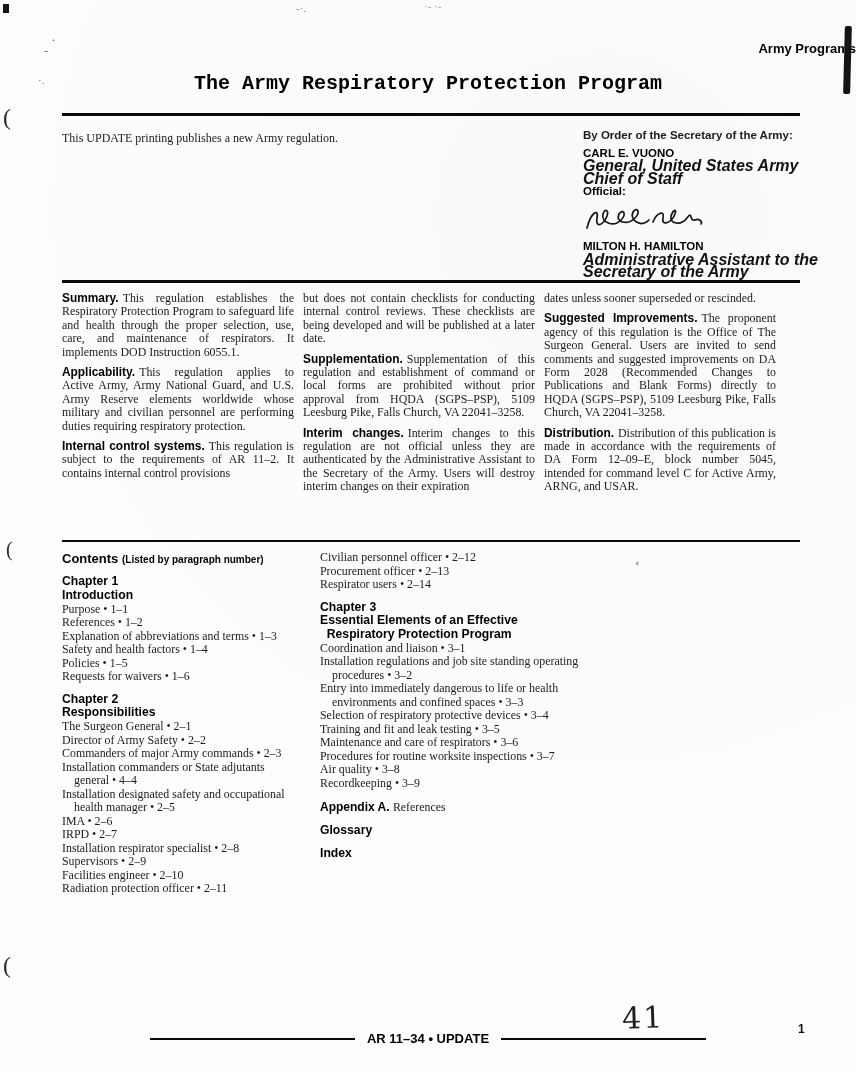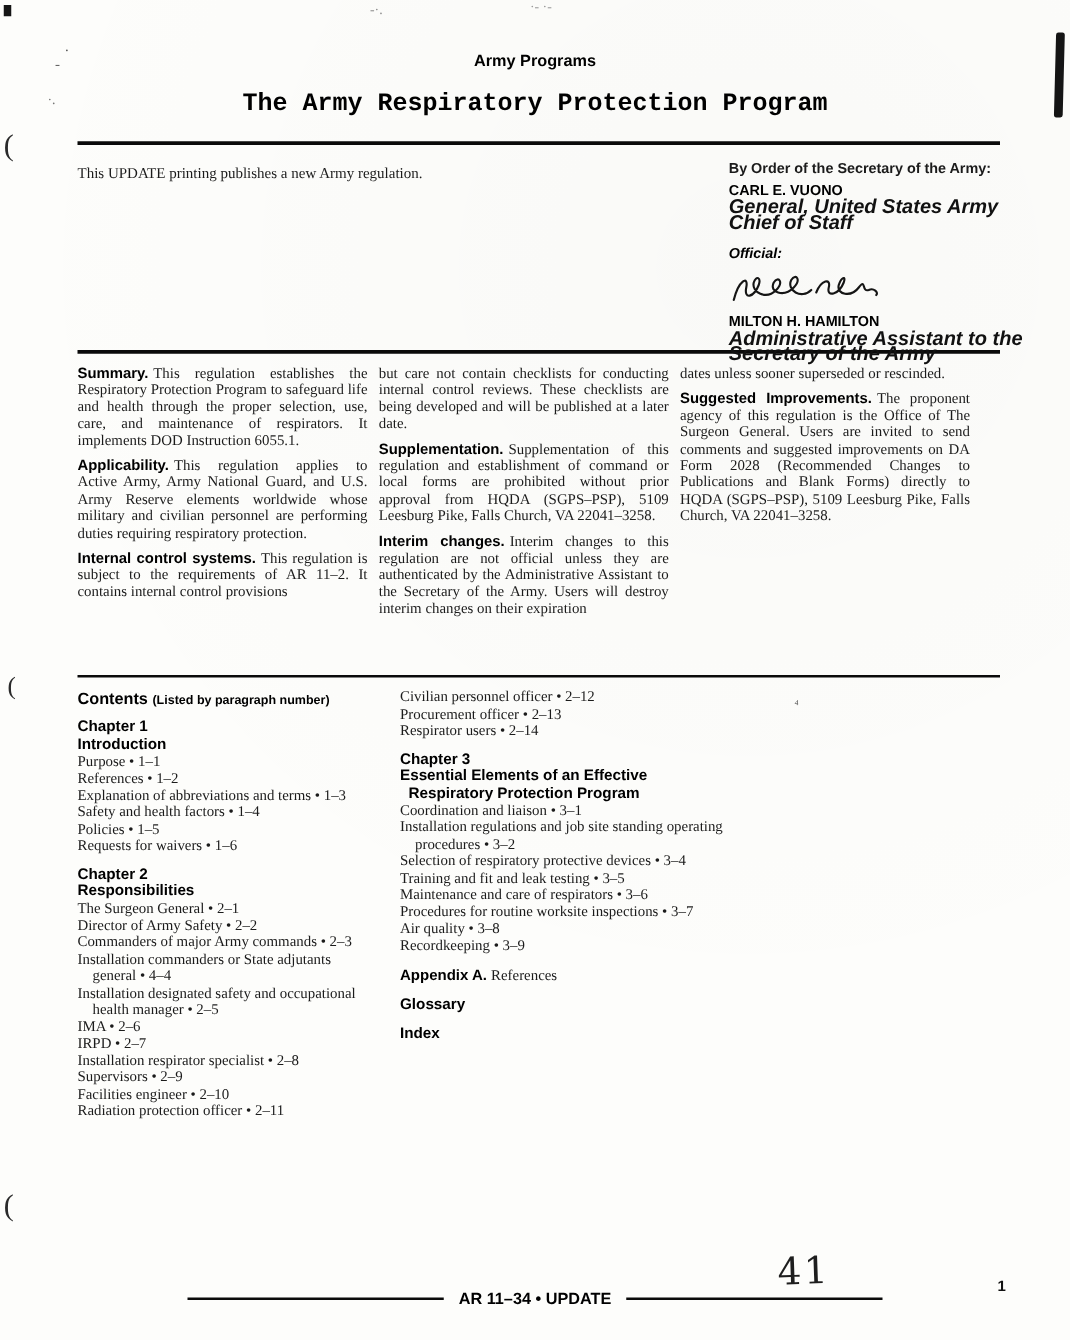--- a/index.html
+++ b/index.html
@@ -19,35 +19,35 @@
       radial-gradient(circle at 70% 20%, rgba(0,0,0,0.015), transparent 60%),
       #fdfdfb;
   }
 
   
   .masthead { display: flex; justify-content: space-between; margin: 0 56px 0 62px; }
   .mast-left { font-family: "Liberation Sans", sans-serif; font-weight: bold; font-size: 13px; line-height: 16px; color: #000; }
   .mast-right { width: 250px; font-family: "Liberation Sans", sans-serif; font-weight: bold; color: #000; }
   .reg-title { font-size: 17px; line-height: 19px; }
   .effective { font-size: 13px; margin-top: 31px; }
-  .series { text-align: center; font-family: "Liberation Sans", sans-serif; font-weight: bold; font-size: 13px; margin-top: 15px; color: #000; }
+  .series { text-align: right; font-family: "Liberation Sans", sans-serif; font-weight: bold; font-size: 13px; margin-top: 15px; color: #000; }
   .doc-title { text-align: center; font-family: Liberation Mono, monospace; font-weight: bold; font-size: 20px; margin: 16px 0 0 0; color: #000; }
 
   .rule3 { border: 0; border-top: 3px solid #0a0a0a; margin: 18px 56px 0 62px; }
   .rule3.tight { margin-top: 4px; }
   .rule2 { border: 0; border-top: 2px solid #0a0a0a; margin: 10px 56px 0 62px; }
 
   
   .order-section { position: relative; height: 152px; margin: 8px 56px 0 62px; }
   .order-note { position: absolute; left: 0; top: 7px; width: 290px; font-size: 12px; line-height: 14.5px; }
   .order-right { position: absolute; left: 521px; top: 5px; width: 244px; font-size: 12px; line-height: 13.5px; }
   .by-order { font-family: "Liberation Sans", sans-serif; font-weight: bold; font-size: 11.5px; margin-bottom: 4px; }
   .b-sans { font-family: "Liberation Sans", sans-serif; font-weight: bold; font-size: 11.5px; color: #000; }
   .ital { font-family: "Liberation Sans", sans-serif; font-style: italic; font-weight: bold; font-size: 16px; line-height: 12.5px; color: #111; }
-  .official { margin-top: 12px; font-style: italic; }
+  .official { margin-top: 0; }
   .sig { margin: 4px 0 2px 0; }
 
   
   .body-cols { display: flex; gap: 9px; margin: 9px 32px 0 62px; height: 238px; overflow: hidden; }
   .bcol { width: 232px; font-size: 11.9px; line-height: 13.4px; text-align: justify; hyphens: auto; }
   .bcol p { margin: 0 0 7px 0; }
   b.runin { font-family: "Liberation Sans", sans-serif; font-size: 11.9px; color: #000; }
   b.runin:not(:empty) { margin-right: 4px; }
 
   
@@ -127,27 +127,28 @@
 
   <hr class="rule3 tight">
 
   <section class="body-cols">
     <div class="bcol">
       <p><b class="runin">Summary.</b><span>This regulation establishes the Respiratory Protection Program to safeguard life and health through the proper selection, use, care, and maintenance of respirators. It implements DOD Instruction 6055.1.</span></p>
       <p><b class="runin">Applicability.</b><span>This regulation applies to Active Army, Army National Guard, and U.S. Army Reserve elements worldwide whose military and civilian personnel are performing duties requiring respiratory protection.</span></p>
       <p><b class="runin">Internal control systems.</b><span>This regulation is subject to the requirements of AR 11–2. It contains internal control provisions</span></p>
     </div>
     <div class="bcol">
-      <p><b class="runin"></b><span>but care not contain checklists for conducting internal control reviews. These checklists are being developed and will be published at a later date.</span></p>
+      <p><b class="runin"></b><span>but does not contain checklists for conducting internal control reviews. These checklists are being developed and will be published at a later date.</span></p>
       <p><b class="runin">Supplementation.</b><span>Supplementation of this regulation and establishment of command or local forms are prohibited without prior approval from HQDA (SGPS–PSP), 5109 Leesburg Pike, Falls Church, VA 22041–3258.</span></p>
       <p><b class="runin">Interim changes.</b><span>Interim changes to this regulation are not official unless they are authenticated by the Administrative Assistant to the Secretary of the Army. Users will destroy interim changes on their expiration</span></p>
     </div>
     <div class="bcol">
       <p><b class="runin"></b><span>dates unless sooner superseded or rescinded.</span></p>
       <p><b class="runin">Suggested Improvements.</b><span>The proponent agency of this regulation is the Office of The Surgeon General. Users are invited to send comments and suggested improvements on DA Form 2028 (Recommended Changes to Publications and Blank Forms) directly to HQDA (SGPS–PSP), 5109 Leesburg Pike, Falls Church, VA 22041–3258.</span></p>
+      <p><b class="runin">Distribution.</b><span>Distribution of this publication is made in accordance with the requirements of DA Form 12–09–E, block number 5045, intended for command level C for Active Army, ARNG, and USAR.</span></p>
     </div>
   </section>
 
   <hr class="rule2">
 
   <section class="contents-section">
     <div class="toc-col1">
       <div class="toc-head">
         <span>Contents</span>
         <span class="toc-note">(Listed by paragraph number)</span>
@@ -179,20 +180,21 @@
     <div class="toc-col2">
       <div class="toc-list">
           <div class="toc-item entry">Civilian personnel officer • 2–12</div>
           <div class="toc-item entry">Procurement officer • 2–13</div>
           <div class="toc-item entry">Respirator users • 2–14</div>
           <div class="toc-item chapter">Chapter 3
 Essential Elements of an Effective
 &nbsp;&nbsp;Respiratory Protection Program</div>
           <div class="toc-item entry">Coordination and liaison • 3–1</div>
           <div class="toc-item entry">Installation regulations and job site standing operating procedures • 3–2</div>
+          <div class="toc-item entry">Entry into immediately dangerous to life or health environments and confined spaces • 3–3</div>
           <div class="toc-item entry">Selection of respiratory protective devices • 3–4</div>
           <div class="toc-item entry">Training and fit and leak testing • 3–5</div>
           <div class="toc-item entry">Maintenance and care of respirators • 3–6</div>
           <div class="toc-item entry">Procedures for routine worksite inspections • 3–7</div>
           <div class="toc-item entry">Air quality • 3–8</div>
           <div class="toc-item entry">Recordkeeping • 3–9</div>
           <div class="toc-item appendix"><b>Appendix A. </b>References</div>
           <div class="toc-item chapter">Glossary</div>
           <div class="toc-item chapter">Index</div>
         </div>

